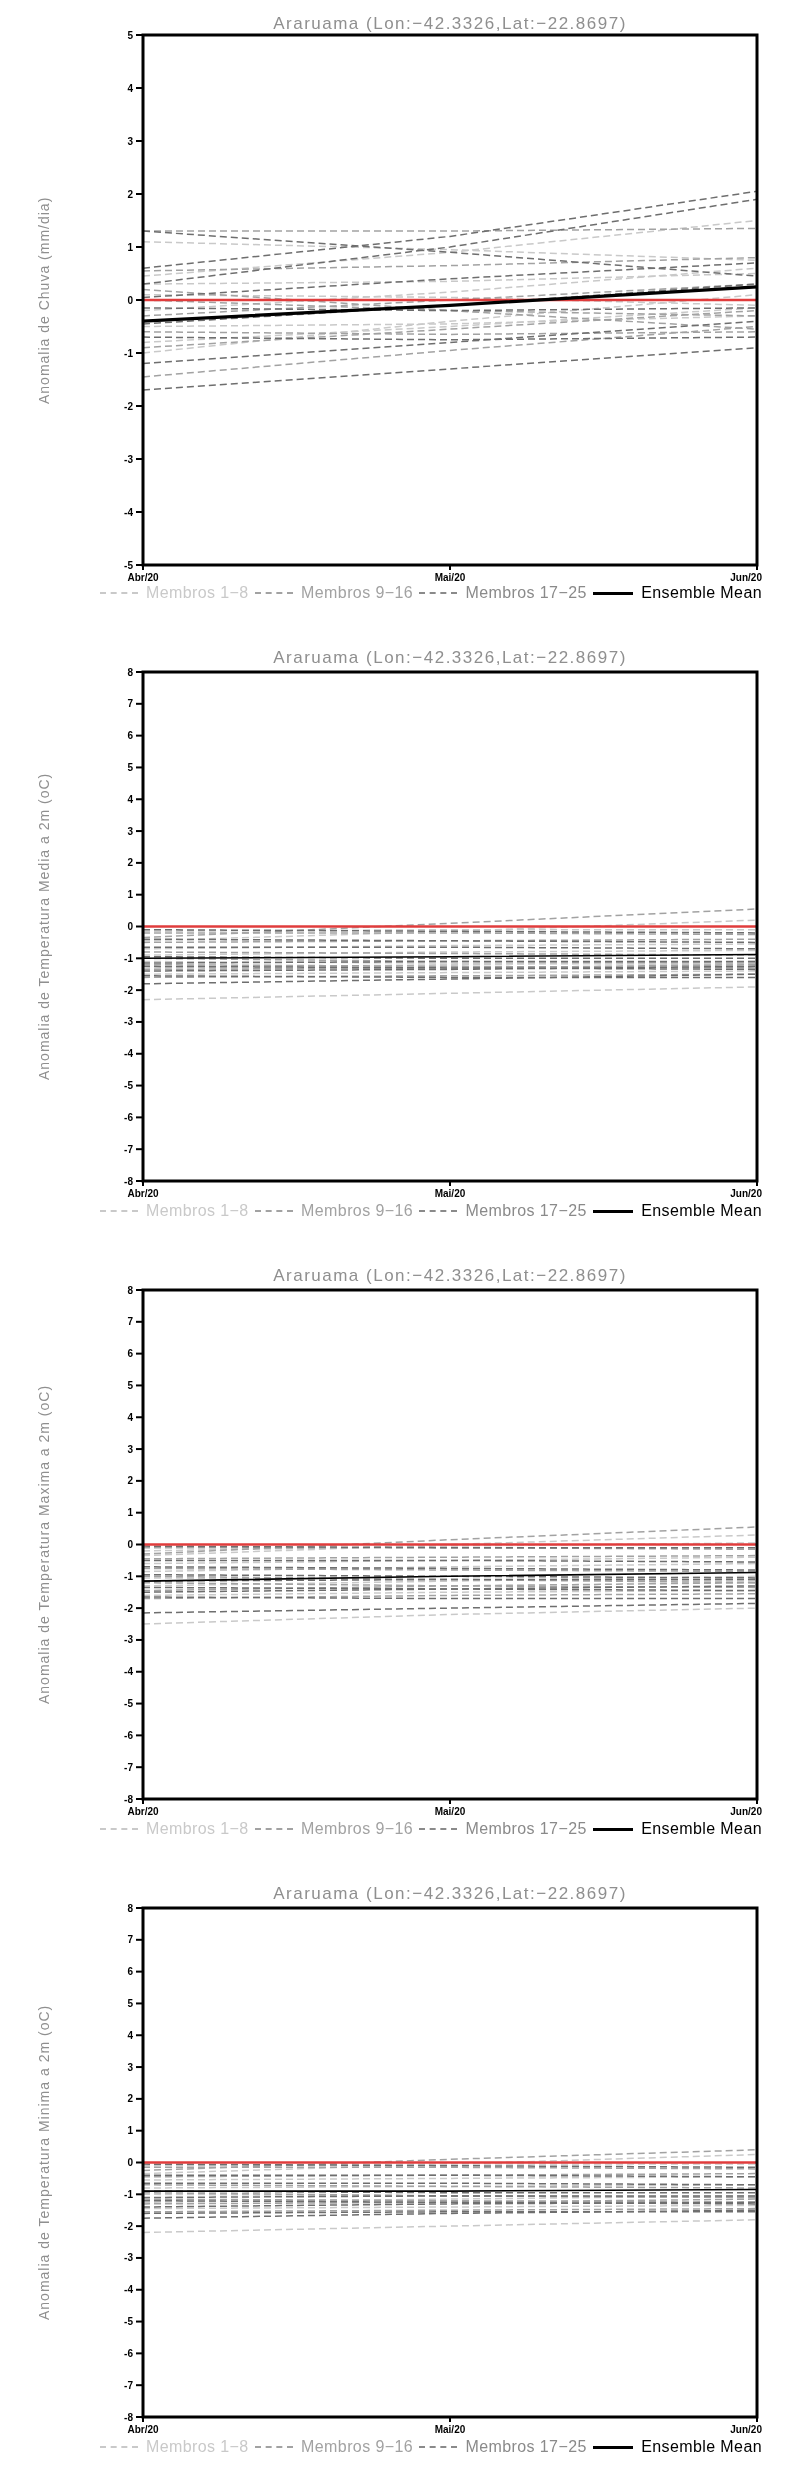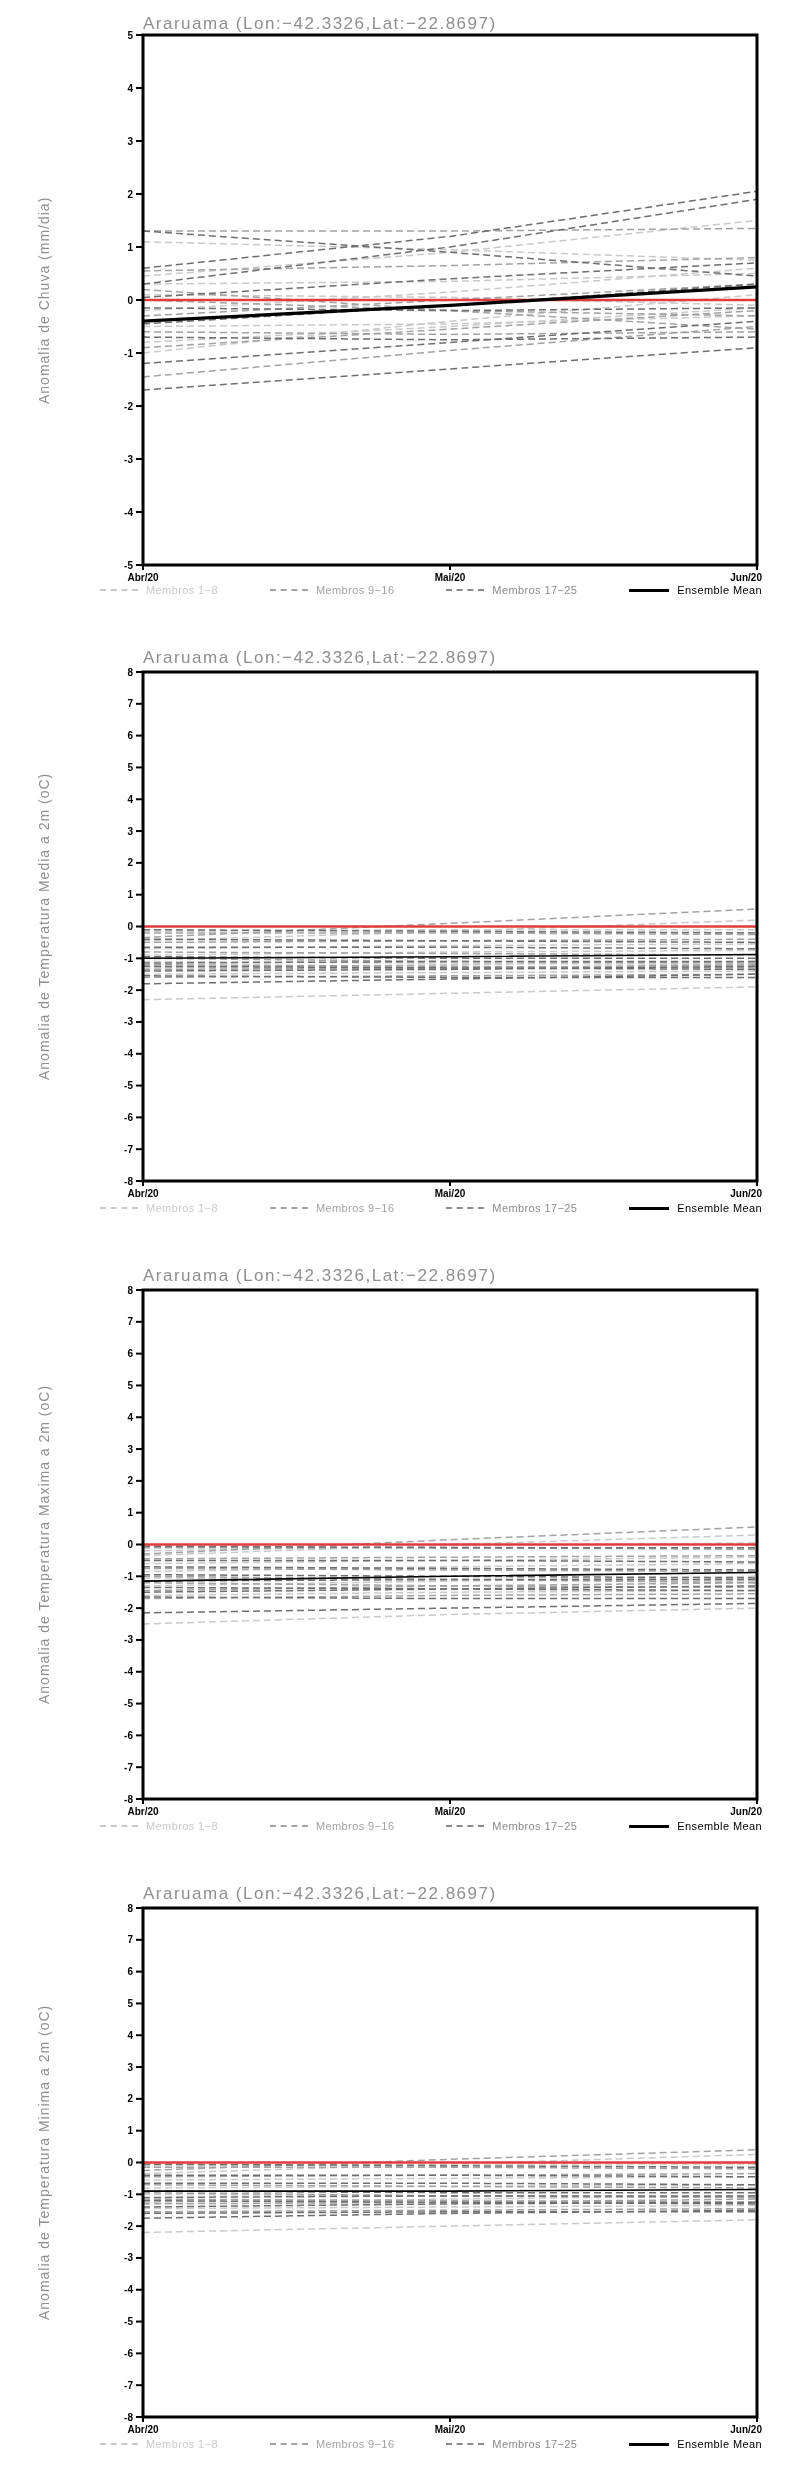--- a/index.html
+++ b/index.html
@@ -1,38 +1,38 @@
 <!DOCTYPE html>
 <html><head>
 <meta charset="utf-8">
 <style>
   * { box-sizing: border-box; }
   html,body { margin:0; padding:0; background:#ffffff; }
   body { width:800px; font-family:"Liberation Sans", sans-serif; }
   .panel { position:relative; width:800px; height:618px; background:#fff; overflow:hidden; }
   .panel-title {
     position:absolute; left:143px; width:614px; margin:0;
-    font-size:17px; font-weight:normal;
+    text-align:center; font-size:17px; font-weight:normal;
     color:#8f8f8f; letter-spacing:1.5px; white-space:nowrap;
   }
   .p-rain .panel-title { top:14px; }
   .p-temp .panel-title { top:30px; }
   .ylabel {
     position:absolute; left:33px; width:22px;
     display:flex; align-items:center; justify-content:center;
     color:#8f8f8f; font-size:14px; letter-spacing:1px; white-space:nowrap;
     writing-mode:vertical-rl; transform:rotate(180deg);
   }
   .p-rain .ylabel { top:35px; height:530px; }
   .p-temp .ylabel { top:54px; height:509px; }
   svg.plot { position:absolute; left:0; top:0; }
   .legend {
     position:absolute; left:100px; width:662px; top:584px;
     display:flex; justify-content:space-between; align-items:center;
-    font-size:11px; letter-spacing:0.4px; color:#9a9a9a; white-space:nowrap;
+    font-size:16px; letter-spacing:0.4px; color:#9a9a9a; white-space:nowrap;
   }
   .lg-item { display:flex; align-items:center; gap:8px; }
   .lg-line { display:inline-block; width:38px; height:0; border-top:2px dashed #bbbbbb; }
   .lg-line.solid { width:40px; border-top:3px solid #000000; }
 </style>
 </head>
 <body>
 
 <section class="panel p-rain">
   <h2 class="panel-title">Araruama (Lon:−42.3326,Lat:−22.8697)</h2>

